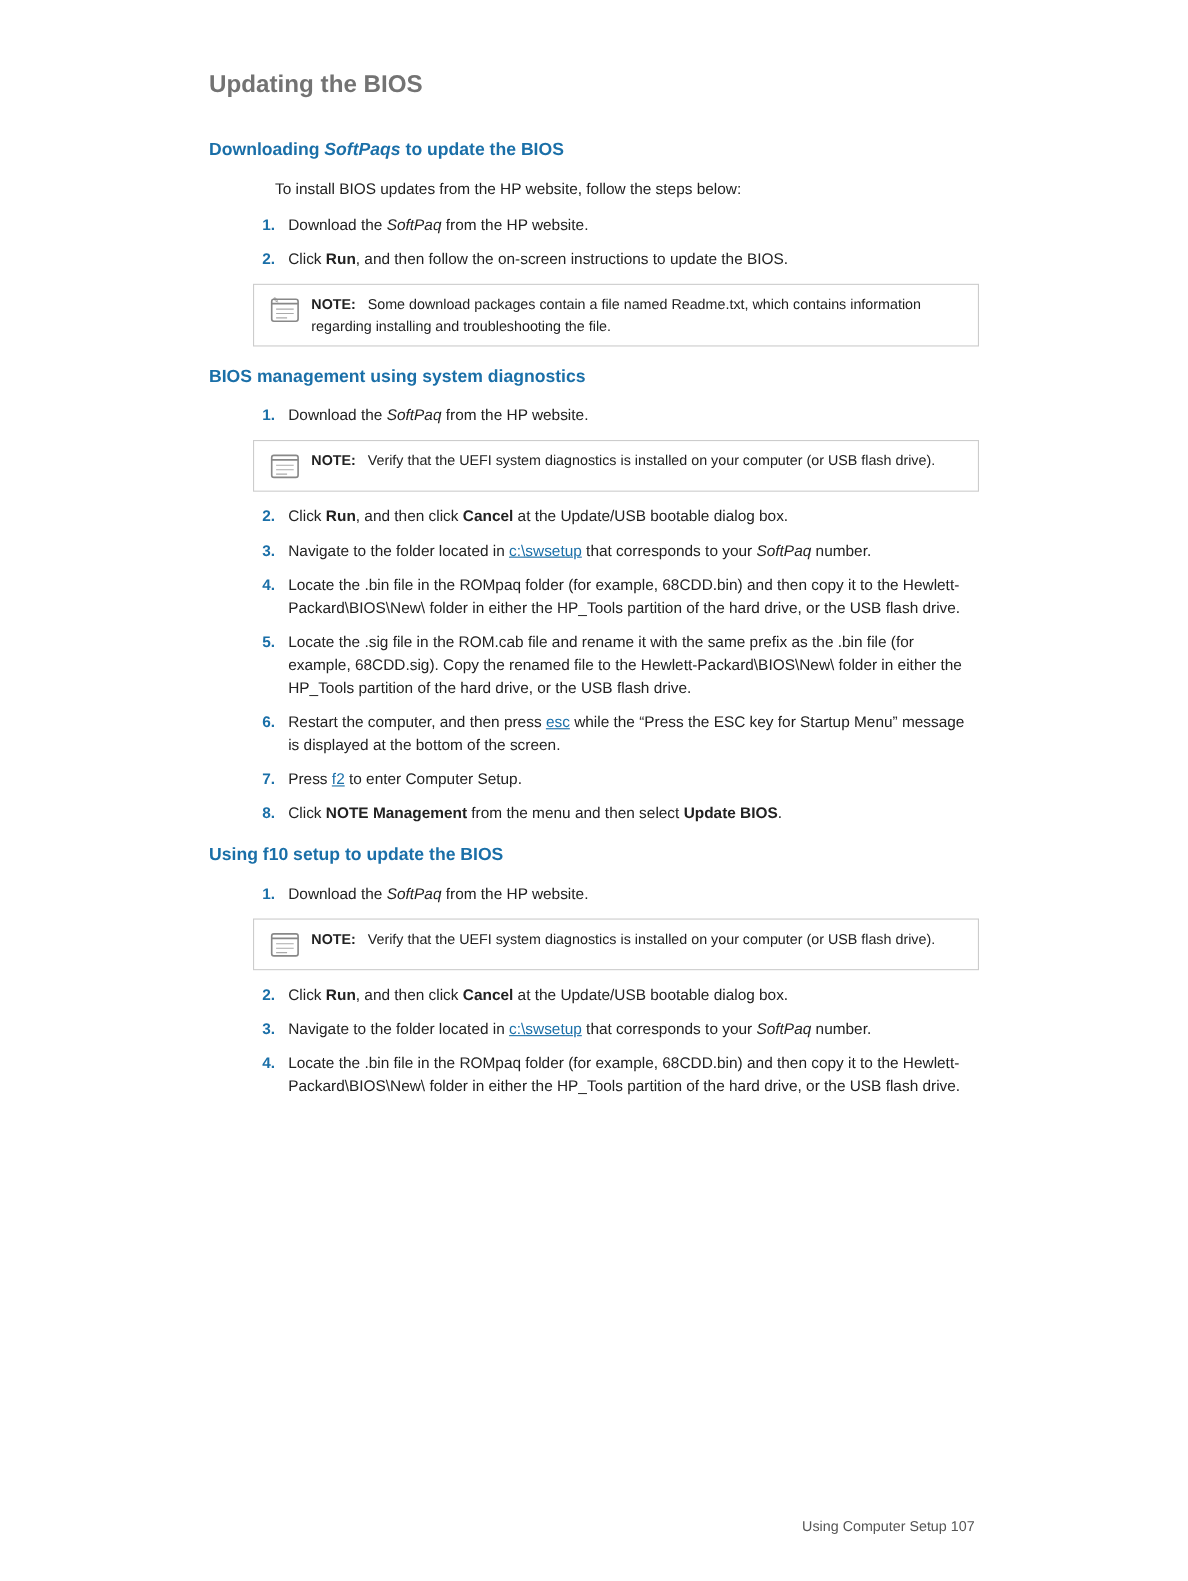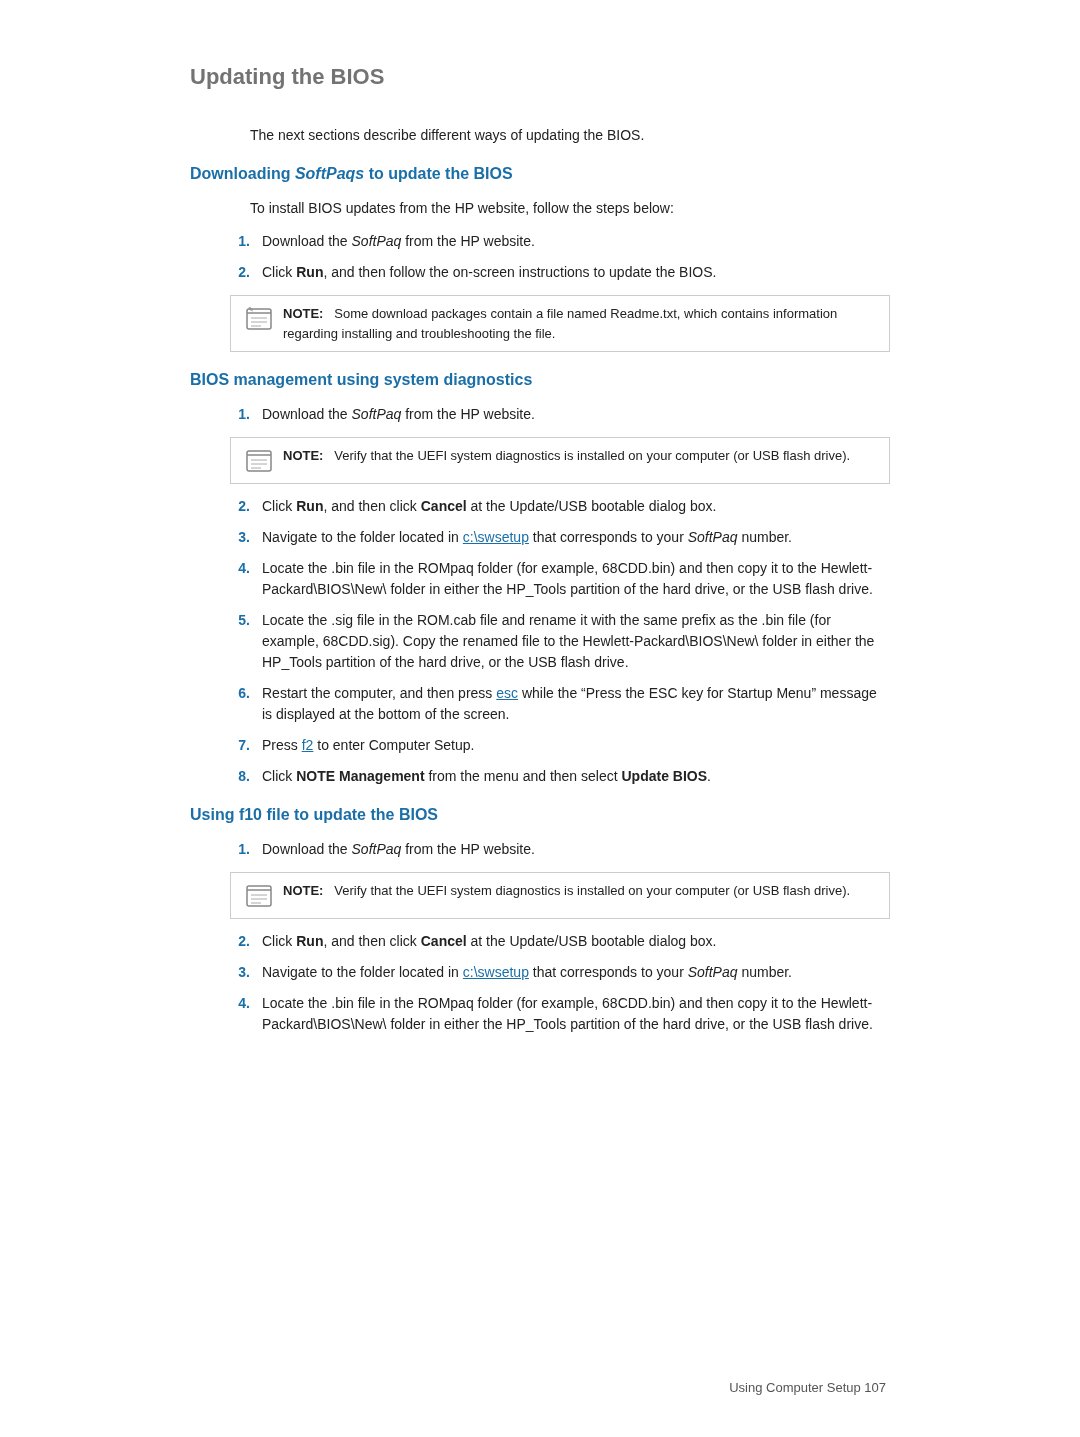--- a/index.html
+++ b/index.html
@@ -123,21 +123,20 @@
       text-decoration: underline;
     }
   </style>
 </head>
 <body>
 
 <div class="page">
 
   <h1 class="page-title">Updating the BIOS</h1>
 
-  <p class="intro-text">The next sections describe different ways of updating the BIOS.</p>
 
   <h2 class="section-title">Downloading <em>SoftPaqs</em> to update the BIOS</h2>
 
   <p class="intro-text">To install BIOS updates from the HP website, follow the steps below:</p>
 
   <ol class="numbered-list">
     <li>
       <span class="num">1.</span>
       <span>Download the <em>SoftPaq</em> from the HP website.</span>
     </li>
@@ -213,21 +212,21 @@
     <li>
       <span class="num">7.</span>
       <span>Press <a class="highlight-link" href="#">f2</a> to enter Computer Setup.</span>
     </li>
     <li>
       <span class="num">8.</span>
       <span>Click <strong>NOTE Management</strong> from the menu and then select <strong>Update BIOS</strong>.</span>
     </li>
   </ol>
 
-  <h2 class="section-title">Using f10 file to update the BIOS</h2>
+  <h2 class="section-title">Using f10 setup to update the BIOS</h2>
 
   <ol class="numbered-list">
     <li>
       <span class="num">1.</span>
       <span>Download the <em>SoftPaq</em> from the HP website.</span>
     </li>
   </ol>
 
   <div class="note-box">
     <div class="note-icon">

